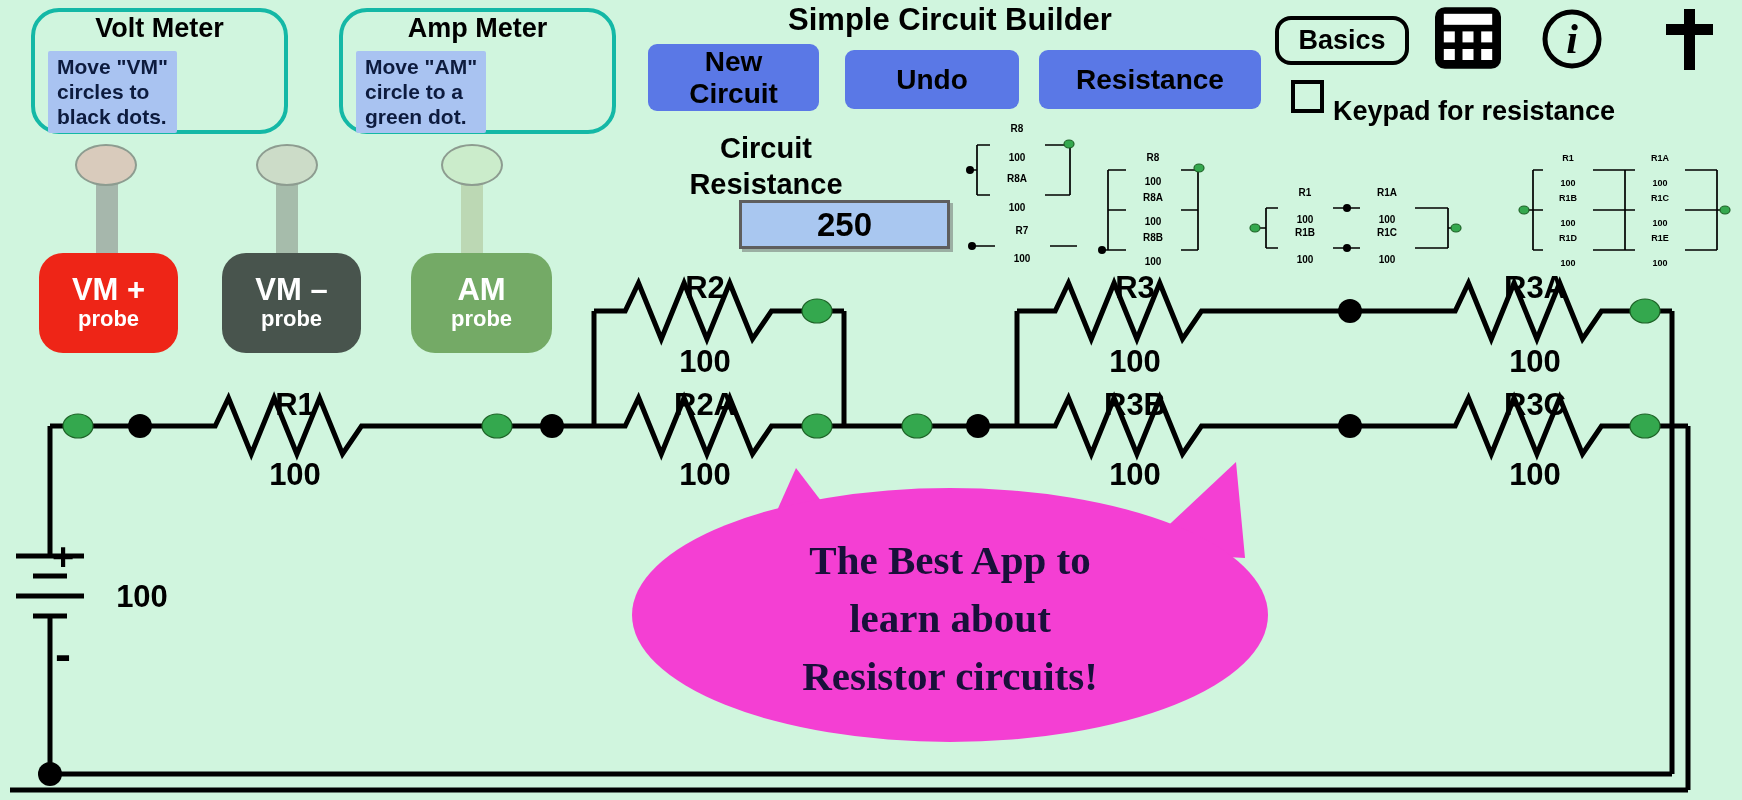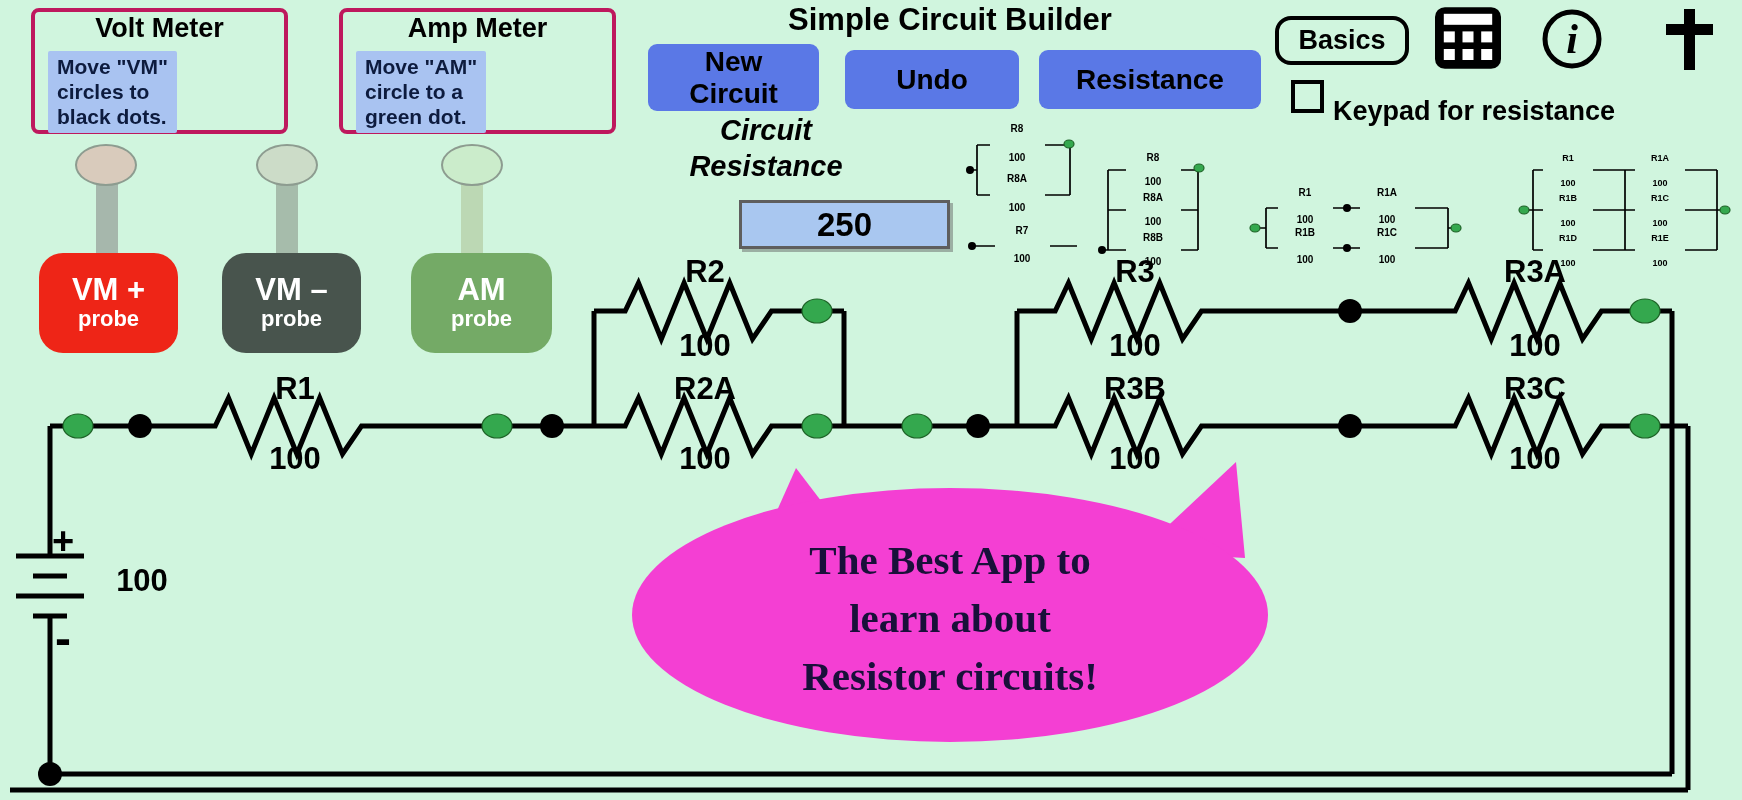--- a/index.html
+++ b/index.html
@@ -5,44 +5,44 @@
   :root{
     --bg:#d0f5de; --button-blue:#5a78e6; --panel-blue:#a9c3f1;
     --probe-red:#ee2517; --probe-dark:#48544d; --probe-green:#74aa66;
     --bubble-pink:#f43fd3; --dot-green:#34a84e;
   }
   html,body{margin:0;padding:0;}
   body{width:1742px;height:800px;position:relative;overflow:hidden;background:var(--bg);
        font-family:"Liberation Sans",sans-serif;color:#000;}
   .abs{position:absolute;}
   .pre{white-space:pre-line;}
-  .lbl{position:absolute;transform:translate(-50%,-50%);font-weight:bold;font-size:31px;white-space:nowrap;}
+  .lbl{position:absolute;transform:translate(-50%,-50%);font-weight:bold;font-size:31px;white-space:nowrap;margin-top:16px;}
   .btn{position:absolute;background:var(--button-blue);border-radius:9px;display:flex;align-items:center;
        justify-content:center;font-weight:bold;font-size:28px;text-align:center;line-height:1.12;cursor:pointer;}
-  .meter{position:absolute;border:4px solid #be185d;border-radius:8px;box-sizing:border-box;}
+  .meter{position:absolute;border:4px solid #14b8a6;border-radius:28px;box-sizing:border-box;}
   .meter-title{text-align:center;font-weight:bold;font-size:27px;margin-top:1px;}
   .meter-note{position:absolute;left:13px;top:39px;background:var(--panel-blue);font-weight:bold;
               font-size:21px;line-height:1.2;padding:3px 9px;color:#0d1b3e;border-radius:2px;}
   .probe{position:absolute;width:139px;height:100px;border-radius:24px;display:flex;flex-direction:column;
          align-items:center;justify-content:center;color:#fff;font-weight:bold;cursor:grab;}
   .probe .t{font-size:31px;line-height:1.05;}
   .probe .s{font-size:22px;}
   .stem{position:absolute;width:22px;height:92px;border-radius:6px;}
   .orb{position:absolute;width:62px;height:42px;border-radius:50%;border:2px solid #8d9c90;box-sizing:border-box;}
   .mini{position:absolute;cursor:pointer;}
   .mini path,.mini line{stroke:#000;stroke-width:1.7;fill:none;}
   .mt{font:600 10px "Liberation Sans",sans-serif;text-anchor:middle;fill:#000;}
   .mt9{font:600 9px "Liberation Sans",sans-serif;text-anchor:middle;fill:#000;}
   .gdot{fill:var(--dot-green);stroke:#1d6226;stroke-width:1.2;}
   .title{position:absolute;left:950px;top:2px;transform:translateX(-50%);font-weight:bold;font-size:31px;white-space:nowrap;}
   .outline-btn{position:absolute;border:4px solid #000;border-radius:16px;display:flex;align-items:center;
                justify-content:center;font-weight:bold;font-size:27px;box-sizing:border-box;cursor:pointer;}
   .checkbox{position:absolute;width:33px;height:33px;border:4px solid #000;box-sizing:border-box;background:transparent;cursor:pointer;}
-  .resist-label{position:absolute;left:766px;top:148px;transform:translate(-50%,-50%);text-align:center;
-                font-weight:bold;font-size:29px;line-height:1.25;font-style:italic;}
+  .resist-label{position:absolute;left:766px;top:166px;transform:translate(-50%,-50%);text-align:center;
+                font-weight:bold;font-size:29px;line-height:1.25;}
   .resist-value{position:absolute;left:739px;top:200px;width:211px;height:49px;background:#a9c7f0;
                 border:3px solid #5e5e5e;box-shadow:3px 3px 0 rgba(90,90,90,.45);display:flex;align-items:center;
                 justify-content:center;font-weight:bold;font-size:33px;box-sizing:border-box;cursor:text;}
   .bubble-text{position:absolute;left:950px;top:618px;transform:translate(-50%,-50%);text-align:center;
                font-family:"Liberation Serif",serif;font-weight:bold;font-size:41px;line-height:1.42;color:#19103a;}
   .cb-label{position:absolute;left:1333px;top:97px;transform:translateY(-50%);font-size:27px;font-weight:600;white-space:nowrap;margin-top:14px;}
 </style>
 </head>
 <body>
 

